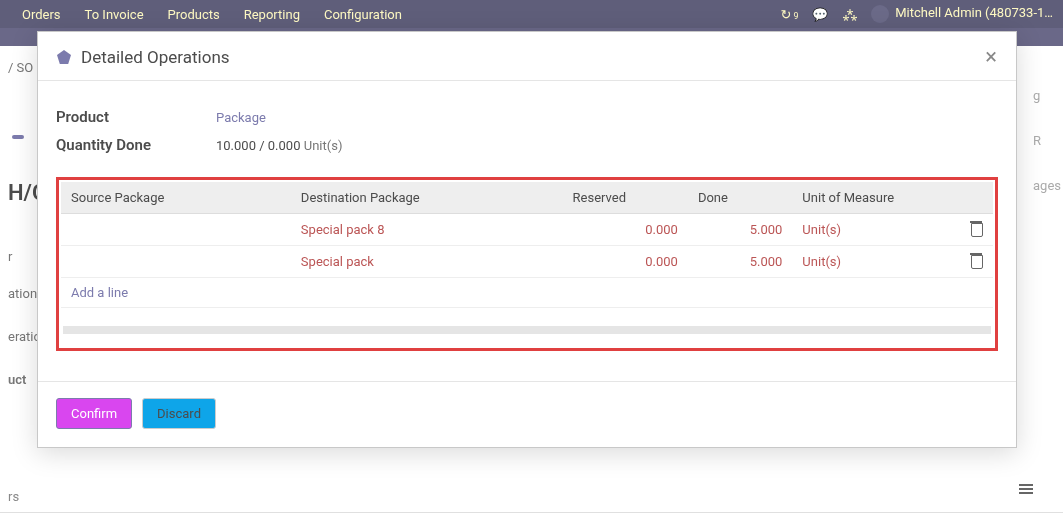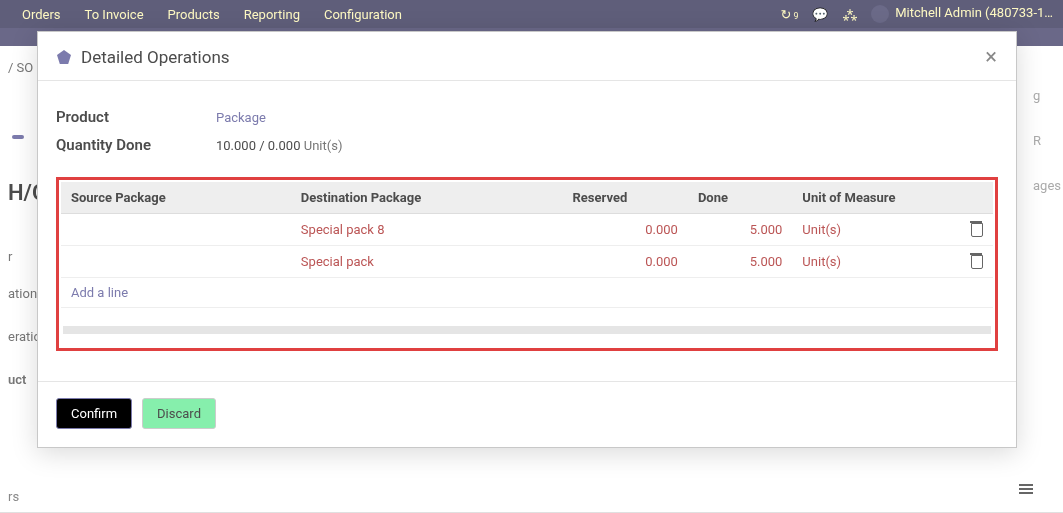--- a/index.html
+++ b/index.html
@@ -30,35 +30,35 @@
 .modal-head .close{margin-left:auto;font-size:22px;color:#888;cursor:pointer;line-height:1}
 .modal-sep{border-top:1px solid #e5e5e5}
 .modal-body{padding:22px 18px 6px}
 .form-row{display:flex;min-height:28px;align-items:center}
 .form-row .lbl{width:160px;font-weight:600;color:#4c4c4c;font-size:15px}
 .form-row .val{color:#4c4c4c;font-size:13px}
 .form-row .link{color:#7c7bad}
 .form-row .muted{color:#777}
 .table-wrap{margin-top:18px;border:3px solid #e04040;padding:2px 2px 14px}
 table{width:100%;border-collapse:collapse;font-size:13px}
-thead th{background:#eee;text-align:left;padding:8px 10px;font-weight:700;border-bottom:1px solid #ddd;color:#4c4c4c}
+thead th{background:#eee;text-align:left;padding:8px 10px;font-weight:400;border-bottom:1px solid #ddd;color:#4c4c4c}
 thead th.r{}
 tbody td{padding:7px 10px;border-bottom:1px solid #eee;color:#4c4c4c}
 tbody td.r{text-align:right}
 tbody td.link{color:#b55;}
 tbody td.uom{color:#b55}
 .trash{display:inline-block;width:12px;height:14px;position:relative;cursor:pointer}
 .trash::before{content:'';position:absolute;top:2px;left:1px;width:10px;height:12px;border:1px solid #666;border-radius:0 0 2px 2px}
 .trash::after{content:'';position:absolute;top:0;left:0;width:12px;height:2px;background:#666}
 .addline td{color:#7c7bad;cursor:pointer}
 .table-foot{height:8px;background:#e5e5e5;margin:0 2px}
 .modal-footer{padding:16px 18px 18px;border-top:1px solid #e5e5e5;display:flex;gap:10px}
 .btn{padding:7px 14px;font-size:13px;border-radius:3px;cursor:pointer;border:1px solid transparent}
-.btn-primary{background:#000000;color:#fff;border-color:#7c7bad}
-.btn-default{background:#86efac;color:#4c4c4c;border:1px solid #ccc}
+.btn-primary{background:#d946ef;color:#fff;border-color:#7c7bad}
+.btn-default{background:#0ea5e9;color:#4c4c4c;border:1px solid #ccc}
 .modal-gap{height:24px}
 </style>
 </head>
 <body>
 
 <div class="topnav">
   <span class="nav-item">Orders</span>
   <span class="nav-item">To Invoice</span>
   <span class="nav-item">Products</span>
   <span class="nav-item">Reporting</span>

